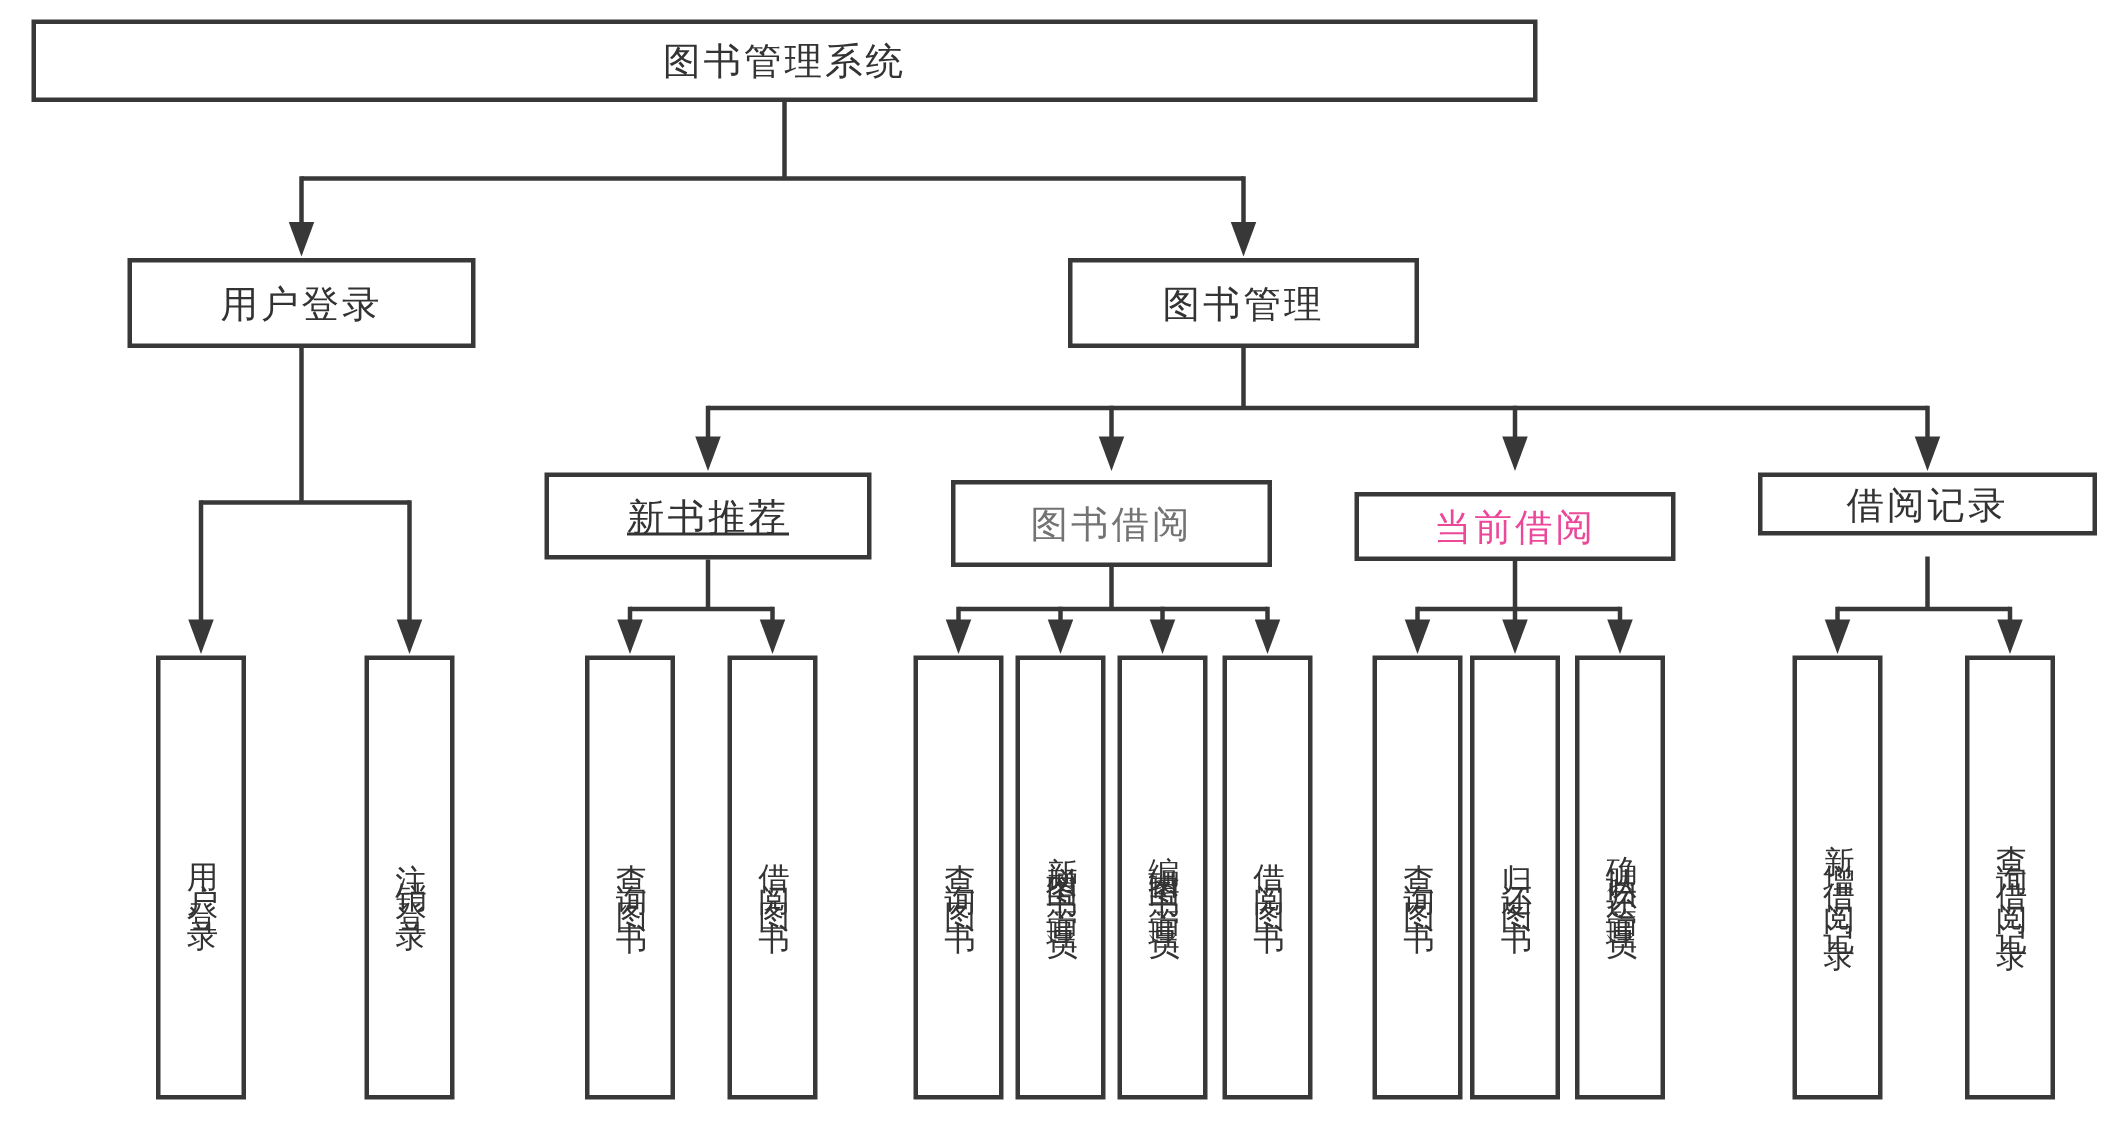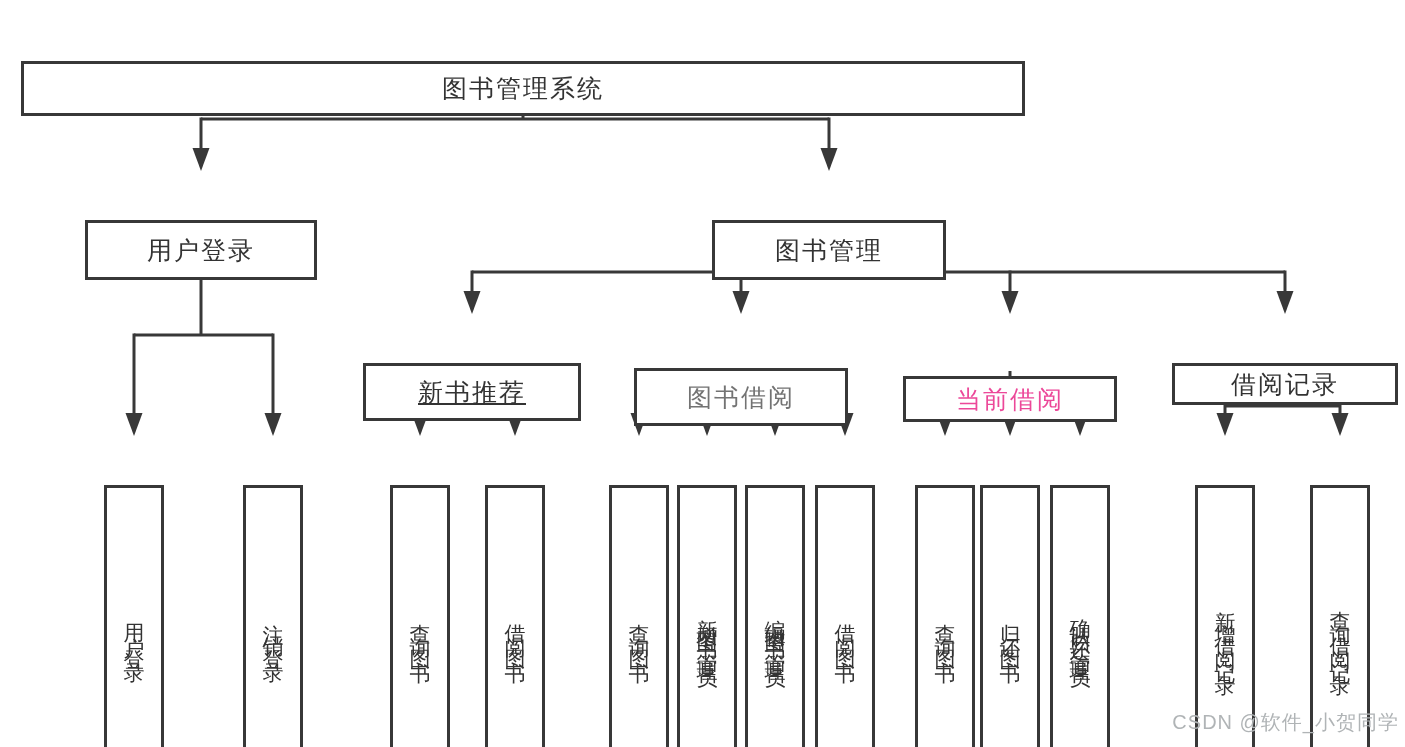--- a/index.html
+++ b/index.html
@@ -19,21 +19,20 @@
   .node {
     position: absolute;
     box-sizing: border-box;
     background: #ffffff;
     border: 3px solid #14b8a6;
     display: flex;
     align-items: center;
     justify-content: center;
     z-index: 1;
     color: #333333;
-    margin-top: 48px;
   }
   .node.horizontal .label {
     font-size: 25px;
     letter-spacing: 2px;
     white-space: nowrap;
   }
   .node.vertical .label {
     writing-mode: vertical-rl;
     font-size: 21px;
     letter-spacing: 13px;
@@ -166,14 +165,13 @@
       <div class="node vertical" style="left: 1050px; top: 437px; width: 60px; height: 296px; border-color: rgb(56, 56, 56); background: rgb(255, 255, 255); color: rgb(51, 51, 51);">
         <span class="label long">确认归还（管理员）</span>
       </div>
       <div class="node vertical" style="left: 1195px; top: 437px; width: 60px; height: 296px; border-color: rgb(56, 56, 56); background: rgb(255, 255, 255); color: rgb(51, 51, 51);">
         <span class="label">新增借阅记录</span>
       </div>
       <div class="node vertical" style="left: 1310px; top: 437px; width: 60px; height: 296px; border-color: rgb(56, 56, 56); background: rgb(255, 255, 255); color: rgb(51, 51, 51);">
         <span class="label">查询借阅记录</span>
       </div>
     </div>
-  <span class="watermark">CSDN @软件_小贺同学</span>
 </div>
 
 </body></html>

